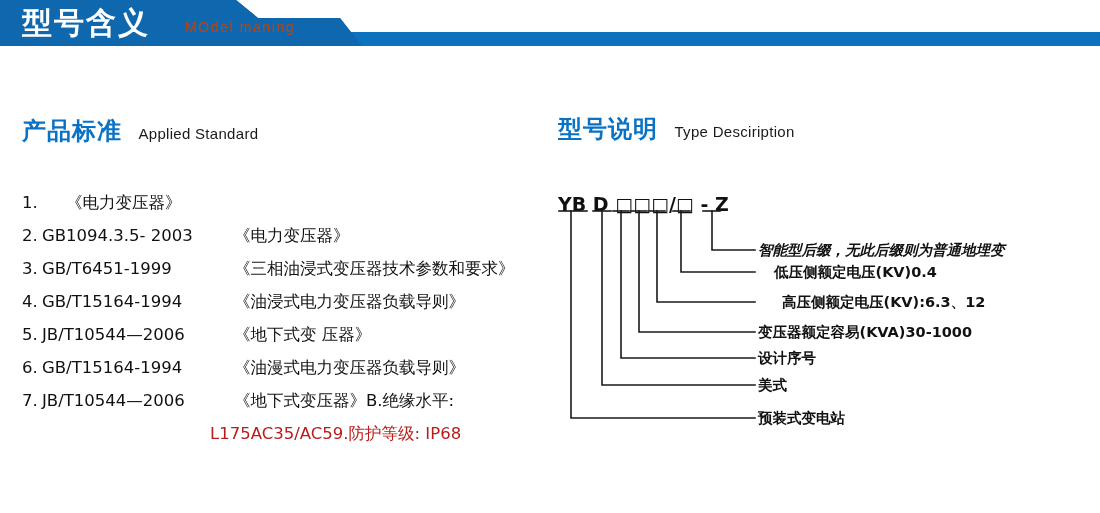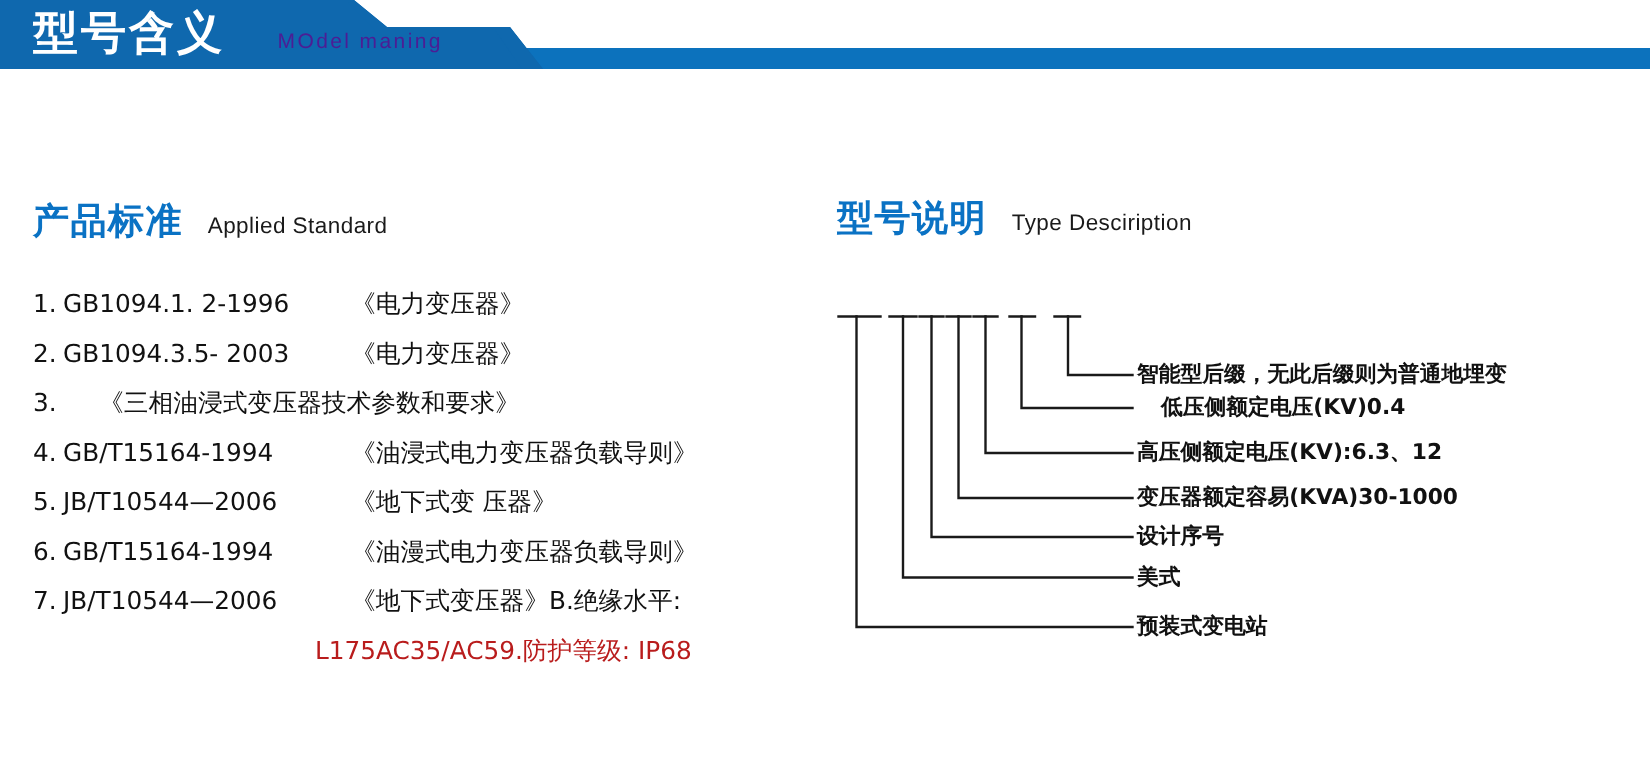--- a/index.html
+++ b/index.html
@@ -15,26 +15,26 @@
   .banner { position: absolute; left:0; top:0; width:1100px; height:48px; }
   .banner svg { display:block; }
   .banner-cn {
     position:absolute; left:22px; top:5px;
     font-size:30px; font-weight:700; color:#ffffff;
     letter-spacing:2px; line-height:36px;
     font-family:"DejaVu Sans","Liberation Sans",sans-serif;
   }
   .banner-en {
     position:absolute; left:185px; top:19px;
-    font-size:14px; color:#4c1d95; letter-spacing:1.6px;
+    font-size:14px; color:#c2410c; letter-spacing:1.6px;
     font-family:"Liberation Sans",sans-serif;
   }
 
   
-  .sec-head { position:absolute; white-space:nowrap;margin-top:16px; }
+  .sec-head { position:absolute; white-space:nowrap; }
   .sec-head .cn {
     font-size:24px; font-weight:700; color:#0a72c4;
     font-family:"DejaVu Sans","Liberation Sans",sans-serif;
     letter-spacing:1px;
   }
   .sec-head .en {
     font-size:15px; color:#1a1a1a; margin-left:12px;
     font-family:"Liberation Sans",sans-serif; letter-spacing:0.3px;
   }
   #head-left  { left:22px;  top:115px; }
@@ -96,30 +96,30 @@
   </div>
 
   <div class="sec-head" id="head-right">
     <span class="cn">型号说明</span>
     <span class="en">Type Desciription</span>
   </div>
 
   <div id="std-list">
     <div class="std-row">
       <span class="std-num">1.</span>
-      <span class="std-code">GB1094.1. 2-1996</span>
       <span class="std-name">《电力变压器》</span>
     </div>
     <div class="std-row">
       <span class="std-num">2.</span>
       <span class="std-code">GB1094.3.5- 2003</span>
       <span class="std-name">《电力变压器》</span>
     </div>
     <div class="std-row">
       <span class="std-num">3.</span>
+      <span class="std-code">GB/T6451-1999</span>
       <span class="std-name">《三相油浸式变压器技术参数和要求》</span>
     </div>
     <div class="std-row">
       <span class="std-num">4.</span>
       <span class="std-code">GB/T15164-1994</span>
       <span class="std-name">《油浸式电力变压器负载导则》</span>
     </div>
     <div class="std-row">
       <span class="std-num">5.</span>
       <span class="std-code">JB/T10544—2006</span>
@@ -133,20 +133,21 @@
     <div class="std-row">
       <span class="std-num">7.</span>
       <span class="std-code">JB/T10544—2006</span>
       <span class="std-name">《地下式变压器》B.绝缘水平:</span>
     </div>
     <div class="std-cont">L175AC35/AC59.防护等级: IP68</div>
   </div>
 
   <div id="diagram">
 
+    <div class="code-text">YB D □□□/□ - Z</div>
 
     <svg id="diagram-svg" width="545" height="260" viewBox="0 0 545 260">
       <g stroke="#1a1a1a" stroke-width="1.6" fill="none" stroke-linecap="square">
 
         <line x1="14" y1="26" x2="42" y2="26"></line>
         <line x1="48" y1="26" x2="66" y2="26"></line>
         <line x1="68" y1="26" x2="84" y2="26"></line>
         <line x1="86" y1="26" x2="102" y2="26"></line>
         <line x1="104" y1="26" x2="120" y2="26"></line>
         <line x1="128" y1="26" x2="145" y2="26"></line>
@@ -161,22 +162,22 @@
         <path d="M94 26 L94 147 L210 147"></path>
 
         <path d="M76 26 L76 173 L210 173"></path>
 
         <path d="M57 26 L57 200 L210 200"></path>
 
         <path d="M26 26 L26 233 L210 233"></path>
       </g>
     </svg>
 
-    <div class="dlabel" style="top:57px;">智能型后缀，无此后缀则为普通地埋变</div>
+    <div class="dlabel" style="top:57px;font-style:italic;">智能型后缀，无此后缀则为普通地埋变</div>
     <div class="dlabel" style="top:79px;margin-left:16px;">低压侧额定电压(KV)0.4</div>
-    <div class="dlabel" style="top:109px;">高压侧额定电压(KV):6.3、12</div>
+    <div class="dlabel" style="top:109px;margin-left:24px;">高压侧额定电压(KV):6.3、12</div>
     <div class="dlabel" style="top:139px;">变压器额定容易(KVA)30-1000</div>
     <div class="dlabel" style="top:165px;">设计序号</div>
     <div class="dlabel" style="top:192px;">美式</div>
     <div class="dlabel" style="top:225px;">预装式变电站</div>
   </div>
 
 </div>
 
 </body></html>

